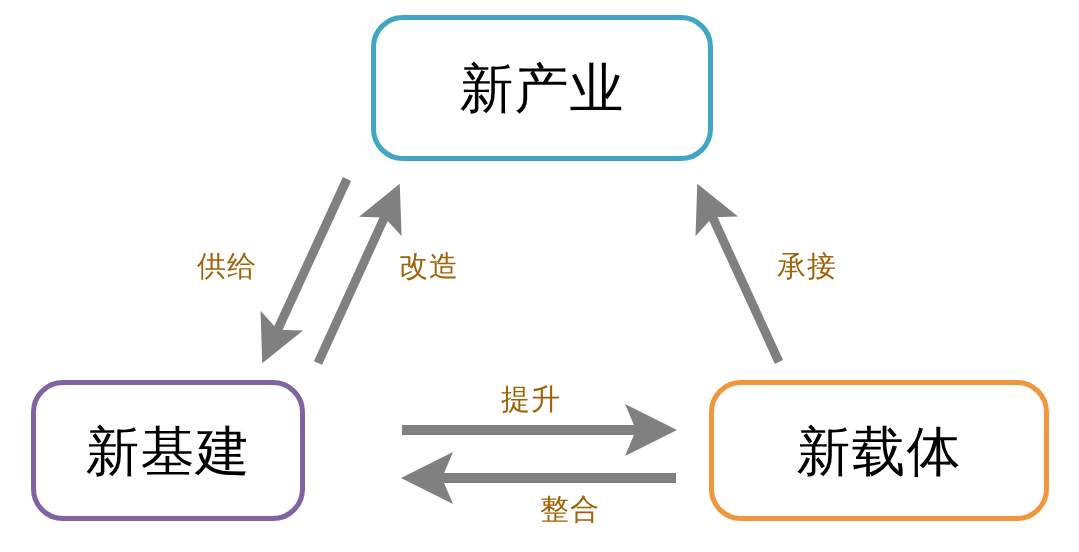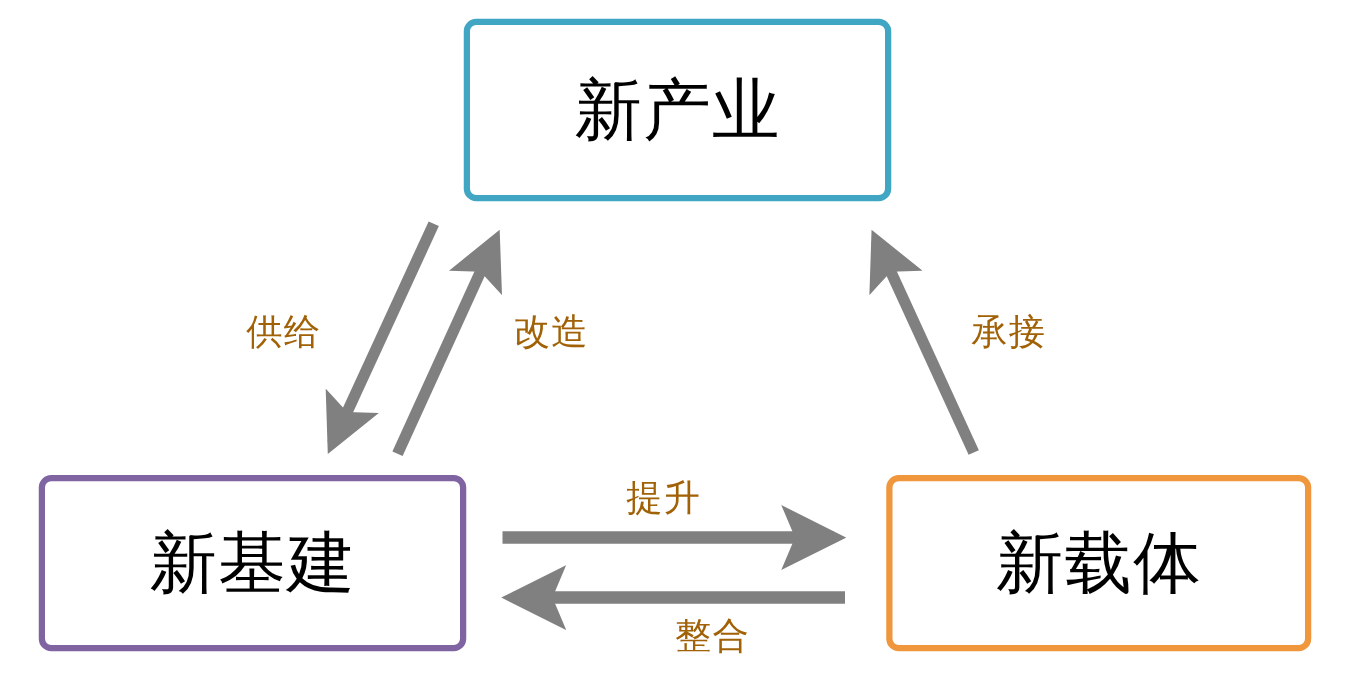--- a/index.html
+++ b/index.html
@@ -16,21 +16,21 @@
     height: 552px;
     background: #ffffff;
     overflow: hidden;
   }
   .node {
     position: absolute;
     box-sizing: border-box;
     background: #ffffff;
     border-style: solid;
     border-width: 5px;
-    border-radius: 10px;
+    border-radius: 32px;
     display: flex;
     align-items: center;
     justify-content: center;
   }
   .node-label {
     font-size: 54px;
     line-height: 1;
     color: #000000;
     letter-spacing: 1px;
     white-space: nowrap;
@@ -38,21 +38,21 @@
   #node-new-industry {
     left: 371px;
     top: 15px;
     width: 342px;
     height: 146px;
     border-color: #41a6c4;
   }
   #node-new-infrastructure {
     left: 31px;
     top: 380px;
-    width: 342px;
+    width: 274px;
     height: 141px;
     border-color: #8064a2;
   }
   #node-new-carrier {
     left: 709px;
     top: 380px;
     width: 340px;
     height: 141px;
     border-color: #f0963c;
   }
@@ -66,21 +66,21 @@
   }
   .edge-label {
     position: absolute;
     font-size: 29px;
     line-height: 1;
     color: #a16207;
     white-space: nowrap;
     letter-spacing: 1px;
   }
   #label-supply      { left: 197px; top: 252px; }
-  #label-transform   { left: 411px; top: 252px; }
+  #label-transform   { left: 399px; top: 252px; }
   #label-undertake   { left: 777px; top: 252px; text-align: right; }
   #label-upgrade     { left: 501px; top: 385px; }
   #label-integrate   { left: 499px; top: 495px; margin-left: 41px; }
 </style>
 </head>
 <body>
 
 <div id="canvas">
 
   <svg id="arrow-layer" viewBox="0 0 1079 552" width="1079" height="552" xmlns="http://www.w3.org/2000/svg">

